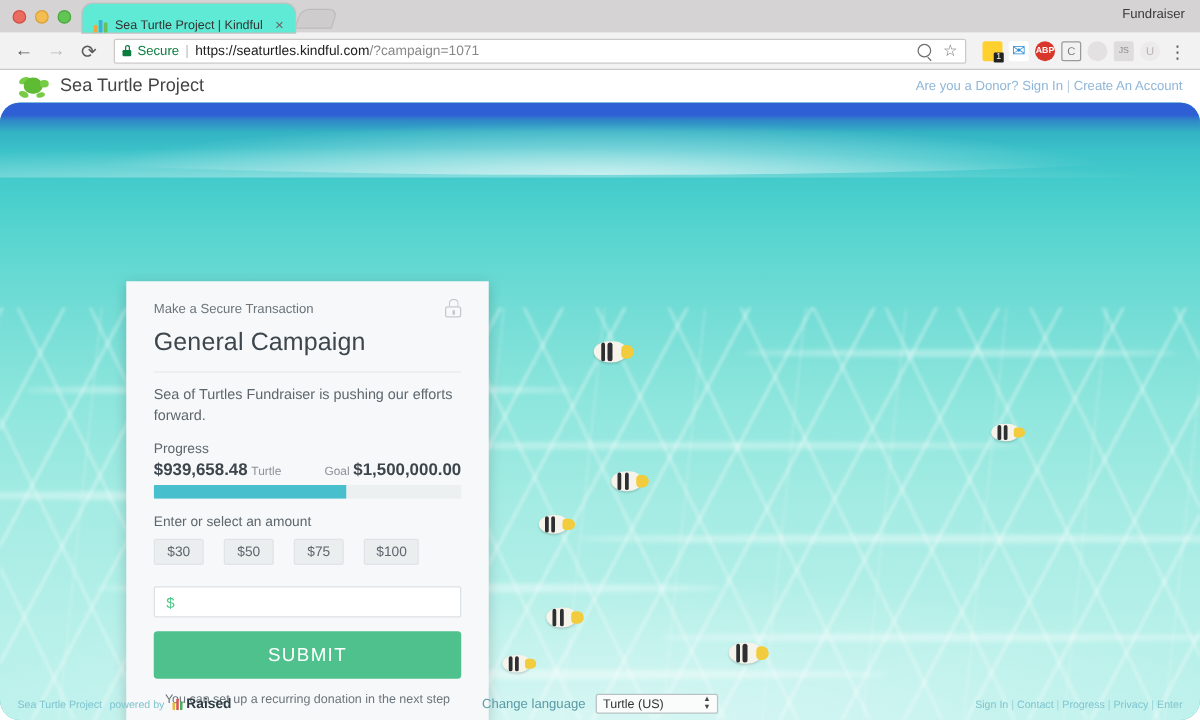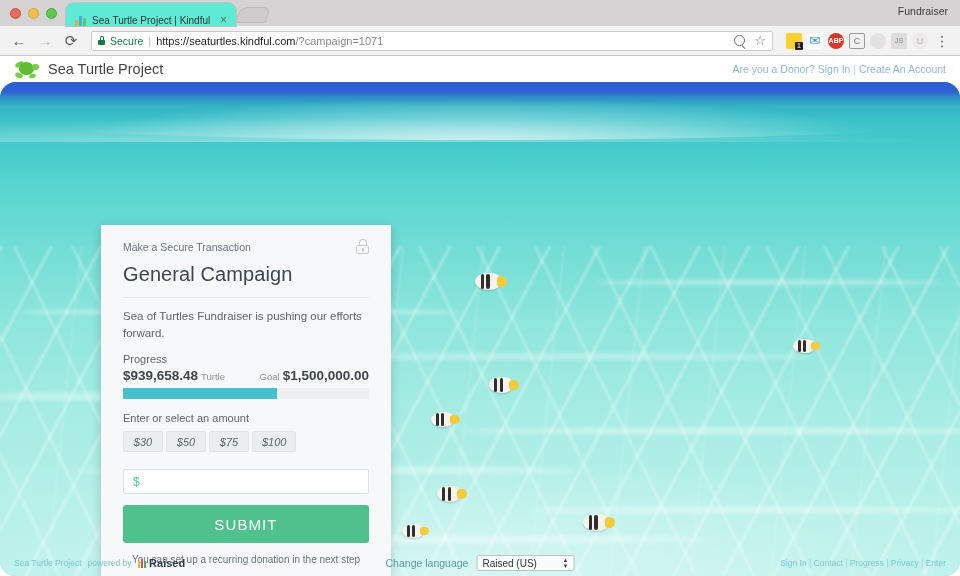--- a/index.html
+++ b/index.html
@@ -226,21 +226,21 @@
   }
   .raised { font-size: 13.5px; color: #3e464d; font-weight: bold; }
   .raised small { font-size: 9.5px; color: #8a9197; font-weight: normal; margin-left: 3px; }
   .goal { font-size: 13.5px; color: #3e464d; font-weight: bold; }
   .goal small { font-size: 9.5px; color: #8a9197; font-weight: normal; margin-right: 3px; }
   .prog-track {
     height: 11px; background: #edf0f1; border-radius: 1px; overflow: hidden;
   }
   .prog-fill { height: 100%; background: #47bfcd; }
   .amt-label { font-size: 11px; color: #5d666d; padding: 13px 0 7px 0; }
-  .amt-row { display: flex; gap: 3px; font-style: italic; }
+  .amt-row { display: flex; gap: 16px; }
   .amt-btn {
     min-width: 40px; height: 21px; background: #ebeeef;
     border: 1px solid #e0e4e6; border-radius: 2px;
     font-size: 11px; color: #5d666d;
     display: flex; align-items: center; justify-content: center;
     padding: 0 9px;
   }
   .amt-input {
     margin-top: 17px; height: 25px; background: #fff;
     border: 1px solid #dde1e3; border-radius: 2px;
@@ -469,21 +469,21 @@
               <i></i>
               <i></i>
               <i></i>
             </span>
           <span class="kf-name">Raised</span>
         </span>
       </div>
       <div class="foot-center">
         <span class="lang-label">Change language</span>
         <span class="lang-select">
-          <span>Raised (US)</span>
+          <span>Turtle (US)</span>
           <span class="spin">
               <span>▲</span>
               <span>▼</span>
             </span>
         </span>
       </div>
       <div class="foot-right">
         <a href="#" style="color:inherit;text-decoration:none;">Sign In</a>
         <span class="sep">|</span>
         <a href="#" style="color:inherit;text-decoration:none;">Contact</a>

